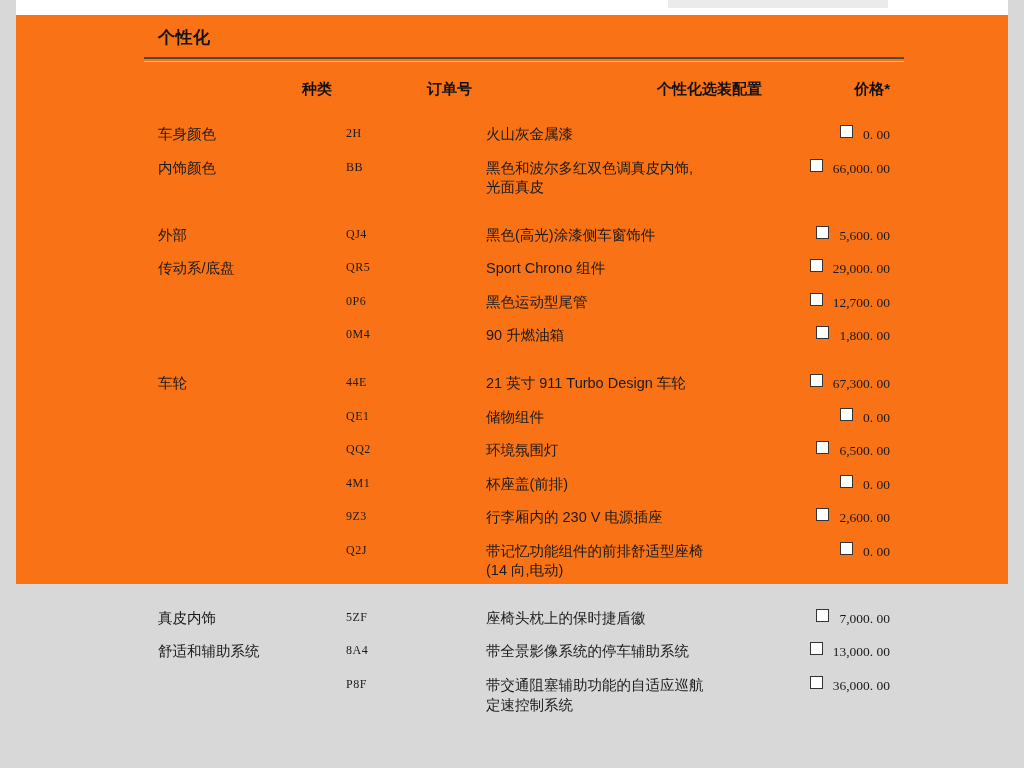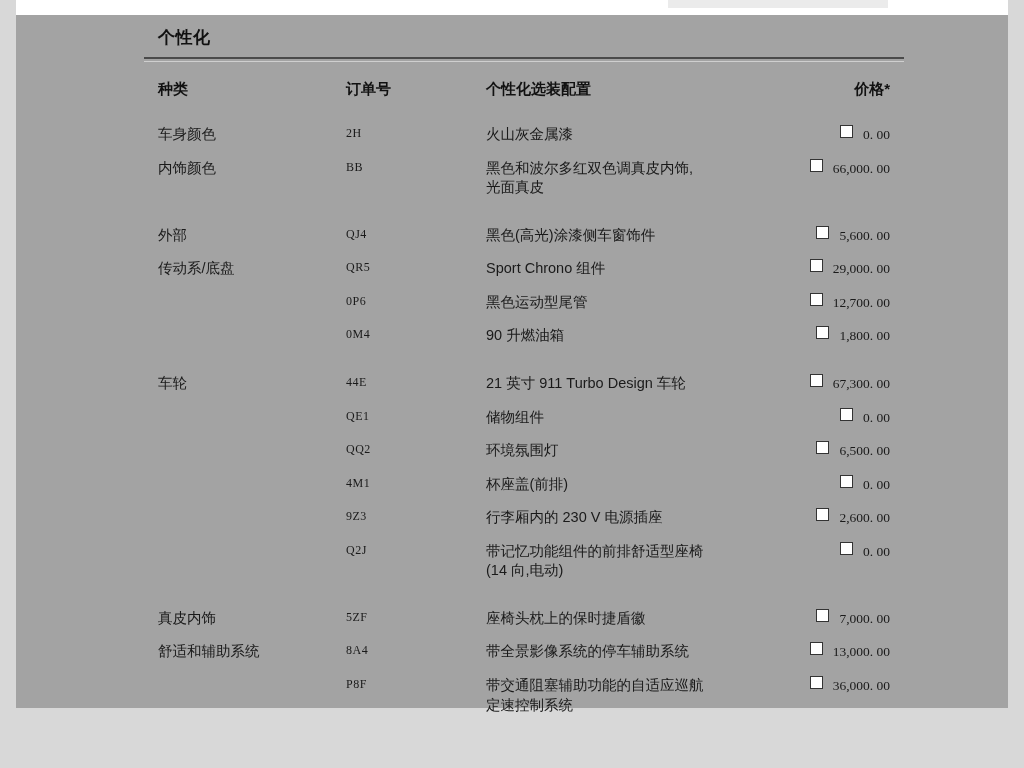--- a/index.html
+++ b/index.html
@@ -11,22 +11,22 @@
     width: 1024px;
     height: 768px;
     overflow: hidden;
     font-family: "Liberation Sans", sans-serif;
   }
   .page {
     position: absolute;
     left: 16px;
     top: 0;
     width: 992px;
-    height: 708px;
-    background: #a3a3a3;
+    height: 584px;
+    background: #f97316;
     box-sizing: border-box;
   }
   .top-strip {
     position: absolute;
     left: 0;
     top: 0;
     width: 992px;
     height: 14px;
     background: #ffffff;
     border-bottom: 1px solid #ffffff;
@@ -67,21 +67,21 @@
     width: 760px;
     margin-top: 18px;
     table-layout: fixed;
   }
   table.opts col.c-cat { width: 188px; }
   table.opts col.c-code { width: 140px; }
   table.opts col.c-desc { width: 290px; }
   table.opts col.c-price { width: 142px; }
 
   th {
-    text-align: left;
+    text-align: right;
     font-size: 15px;
     font-weight: bold;
     color: #111;
     padding: 0 0 26px 14px;
     vertical-align: top;
   }
   th.price-h {
     text-align: right;
     padding-right: 14px;
   }

